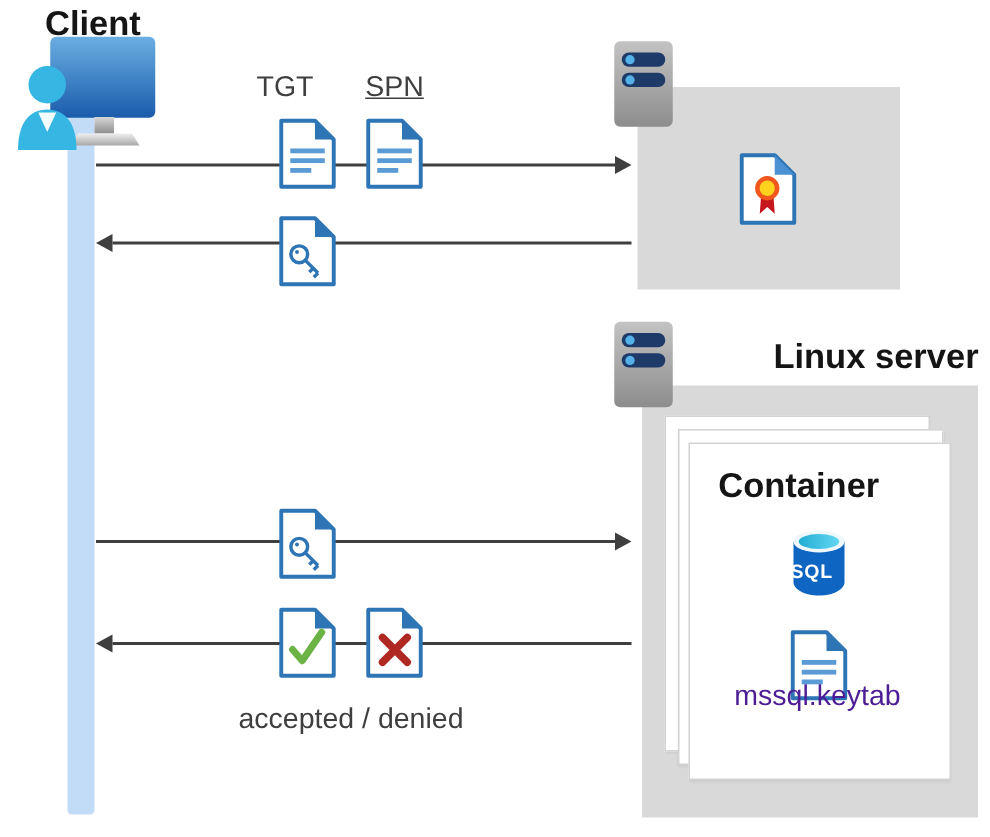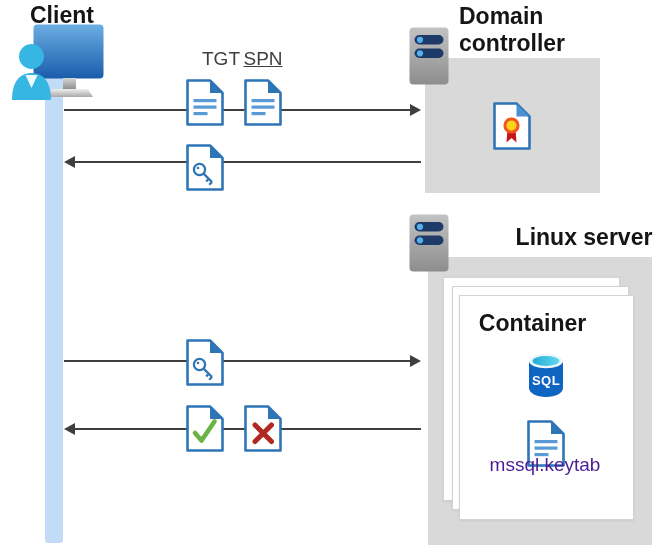--- a/index.html
+++ b/index.html
@@ -27,21 +27,21 @@
   
   .arrow{position:absolute;width:357px;height:12px;}
   .arrow .line{position:absolute;top:5px;height:2px;background:#3f3f3f;}
   .arrow-right .line{left:0;width:346px;}
   .arrow-left  .line{left:11px;width:346px;}
   .head{position:absolute;top:0;width:0;height:0;border-top:6px solid transparent;border-bottom:6px solid transparent;}
   .arrow-right .head{right:0;border-left:11px solid #3f3f3f;}
   .arrow-left  .head{left:0;border-right:11px solid #3f3f3f;}
 
   .sql-badge{left:527px;top:372px;width:38px;height:18px;line-height:18px;
-             font-weight:700;font-size:13px;color:#fff;text-align:center;letter-spacing:.5px;}
+             font-weight:700;font-size:13px;color:#fff;letter-spacing:.5px;}
   .keytab-label{left:455px;top:454px;width:180px;font-size:19px;color:#4c1d95;}
   .container-label{left:446px;top:310px;width:173px;}
   .accepted-label{left:118px;top:469px;width:232px;}
   svg{display:block;}
 </style>
 </head>
 <body>
 
 <div class="canvas">
 
@@ -83,21 +83,21 @@
       </defs>
       <rect x="27.5" y="2.5" width="70" height="54" rx="4" fill="url(#gScreen)"></rect>
       <rect x="57" y="56" width="13" height="11" fill="url(#gStand)"></rect>
       <path d="M46 67 L82 67 L87 75 L41 75 Z" fill="url(#gBase)"></path>
       <path d="M6 78 C6 60 13.5 51 25.5 51 C37.5 51 45 60 45 78 Z" fill="#36b6e3"></path>
       <circle cx="25.5" cy="34.5" r="12.5" fill="#36b6e3"></circle>
       <path d="M19.5 53 L25.5 66 L31.5 53 Z" fill="#f2fbfe"></path>
     </svg>
   </div>
 
-  <div class="abs flow-label center" style="left:199px;top:48px;width:44px;text-align:center;">TGT</div>
+  <div class="abs flow-label center" style="left:168px;top:48px;width:44px;text-align:center;">TGT</div>
   <div class="abs flow-label center" style="left:241px;top:48px;width:44px;text-decoration:underline;">SPN</div>
 
   <div class="abs" style="left:185px;top:78px;">
     <svg width="40" height="49" viewBox="0 0 40 49">
       <path d="M2.5 2.5 H25 L37.5 15 V46.5 H2.5 Z" fill="#fff" stroke="#2e75b6" stroke-width="2.6" stroke-linejoin="round"></path>
       <path d="M25 2.5 L25 15 L37.5 15 Z" fill="#2e75b6"></path>
       <rect x="8.5" y="21" width="23" height="3.2" fill="#5b9bd5"></rect>
       <rect x="8.5" y="27.5" width="23" height="3.2" fill="#5b9bd5"></rect>
       <rect x="8.5" y="34" width="14" height="3.2" fill="#5b9bd5"></rect>
     </svg>
@@ -121,21 +121,20 @@
         <circle cx="14.5" cy="26.5" r="5.6"></circle>
         <path d="M18.6 30.6 L27 39"></path>
         <path d="M27 39 L24.2 41.8"></path>
         <path d="M23.8 35.8 L21.2 38.4"></path>
       </g>
       <circle cx="13" cy="25" r="1.3" fill="#2e75b6"></circle>
     </svg>
   </div>
 
   <div class="abs graybox dc-box"></div>
-  <div class="abs title-bold" style="left:459px;top:3px;width:120px;">Domain controller</div>
   <div class="abs" style="left:409px;top:27px;">
     <svg width="40" height="58" viewBox="0 0 40 58">
       <defs>
         <linearGradient id="gSrv1" x1="0" y1="0" x2="0" y2="1">
           <stop offset="0" stop-color="#c3c3c3"></stop>
             <stop offset="1" stop-color="#8d8d8d"></stop>
         </linearGradient>
       </defs>
       <rect x="0.5" y="0.5" width="39" height="57" rx="4" fill="url(#gSrv1)"></rect>
       <rect x="5.5" y="8" width="29" height="9.5" rx="4.75" fill="#1e3a69"></rect>
@@ -227,14 +226,15 @@
   </div>
 
   <div class="abs" style="left:243px;top:404px;">
     <svg width="40" height="49" viewBox="0 0 40 49">
       <path d="M2.5 2.5 H25 L37.5 15 V46.5 H2.5 Z" fill="#fff" stroke="#2e75b6" stroke-width="2.6" stroke-linejoin="round"></path>
       <path d="M25 2.5 L25 15 L37.5 15 Z" fill="#2e75b6"></path>
       <path d="M12 21 L28.5 37.5 M28.5 21 L12 37.5" fill="none" stroke="#b02822" stroke-width="5" stroke-linecap="round"></path>
     </svg>
   </div>
 
+  <div class="abs flow-label center accepted-label">accepted / denied</div>
 
 </div>
 
 </body></html>

